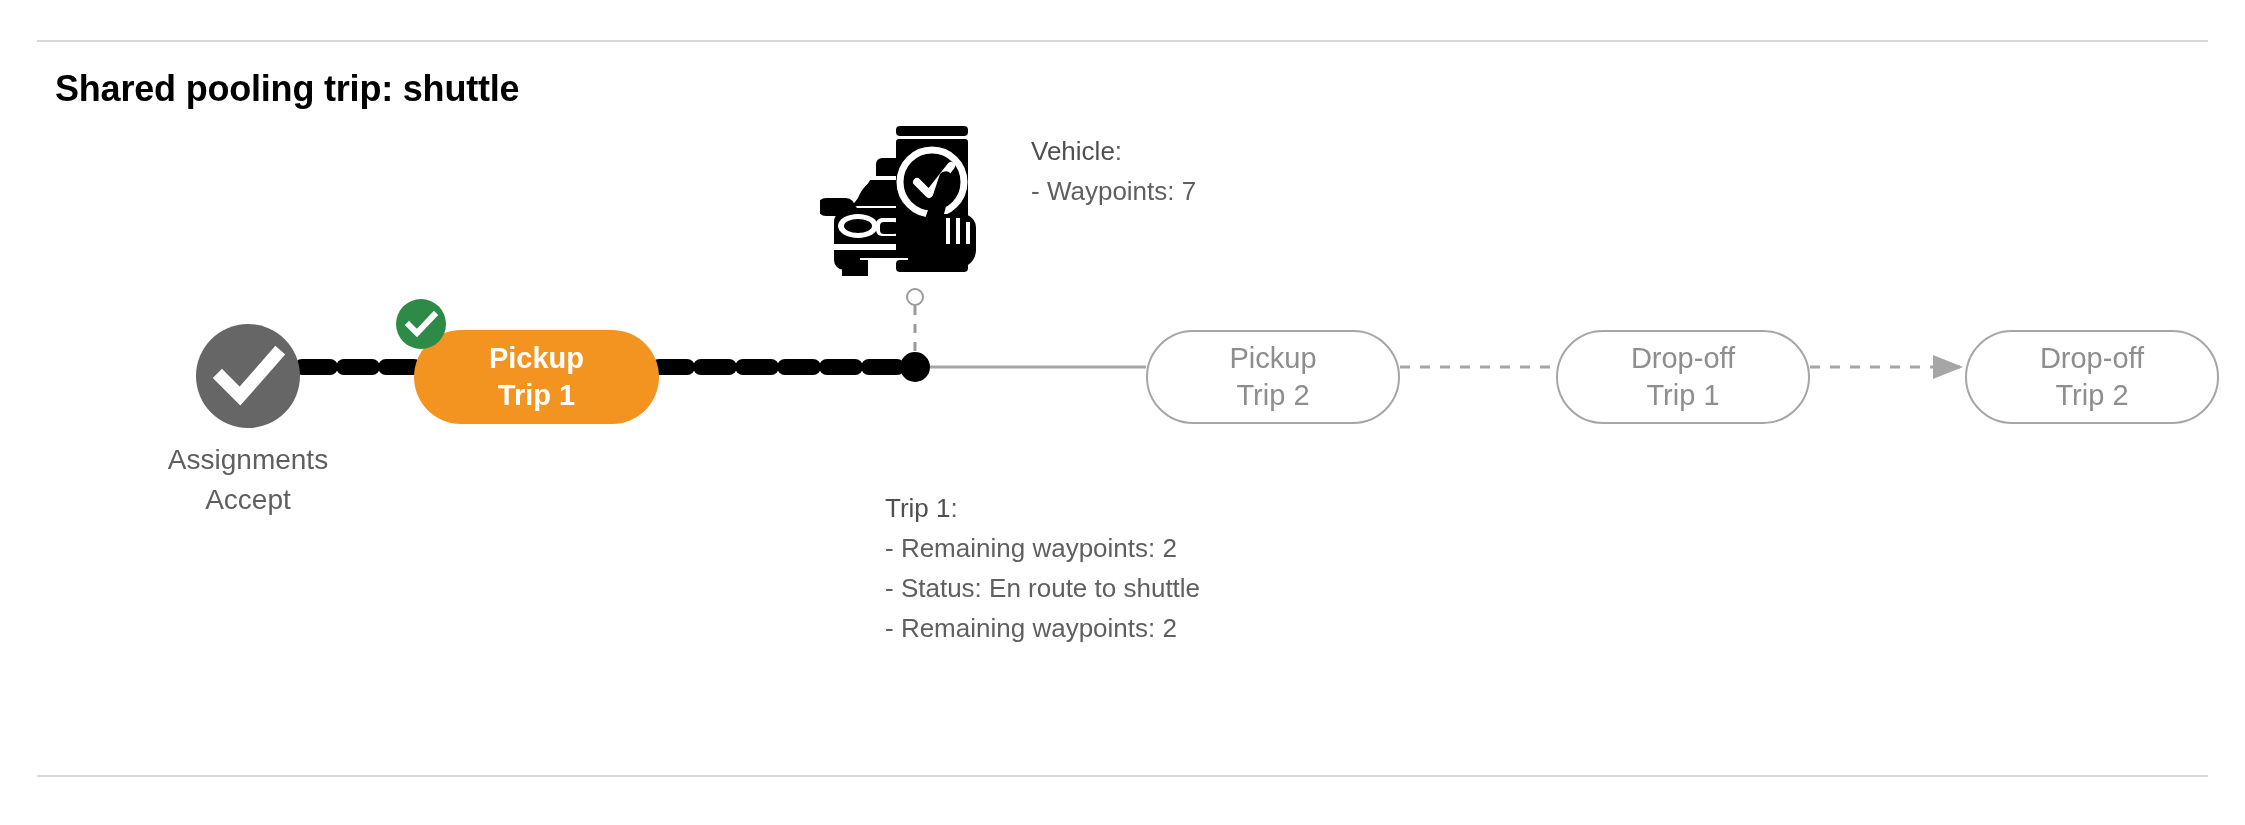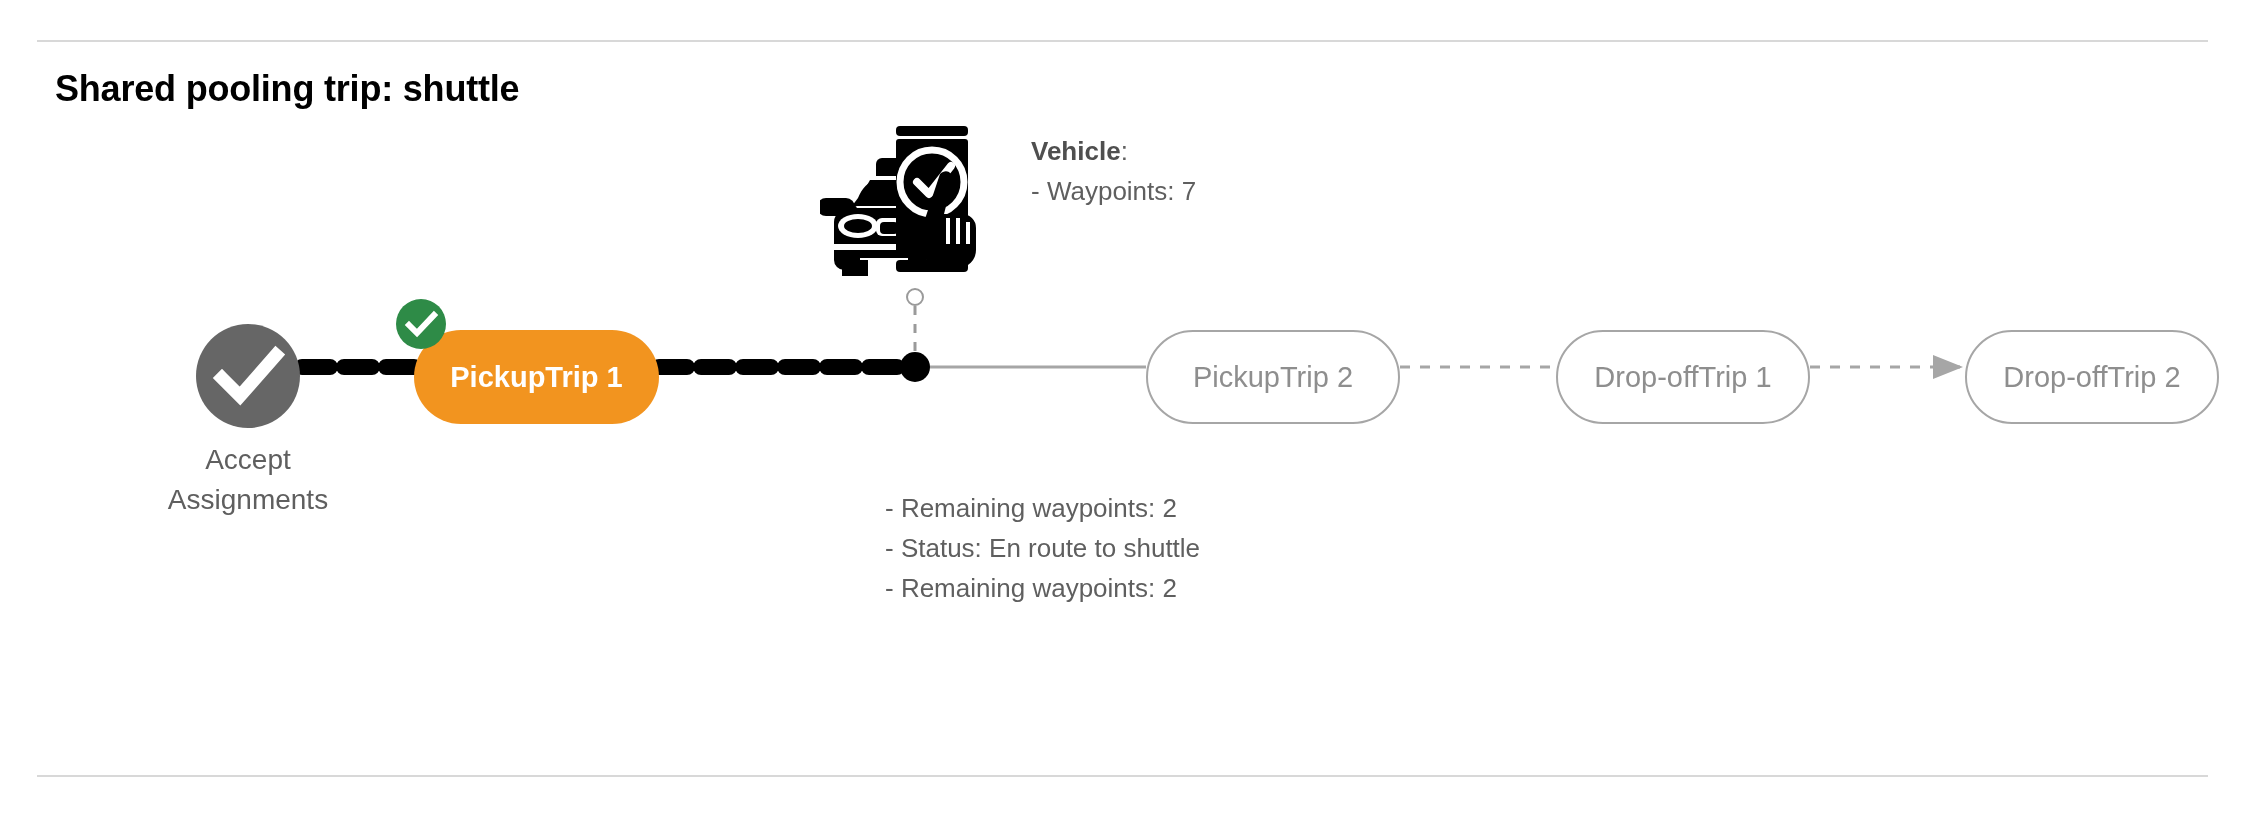--- a/index.html
+++ b/index.html
@@ -80,22 +80,21 @@
     color: #5f5f5f;
   }
   .start-label span { display: block; }
 
   
   .pill {
     position: absolute;
     box-sizing: border-box;
     border-radius: 60px;
     display: flex;
-    flex-direction: row;
-    align-items: center;
+    flex-direction: column;
     justify-content: center;
     font-size: 29px;
     line-height: 37px;
     text-align: center;
   }
   .pill span { display: block; white-space: nowrap; }
 
   .pill.active {
     background: #F2941F;
     color: #ffffff;
@@ -155,21 +154,21 @@
   }
 
   
   .info-block {
     position: absolute;
     font-size: 26px;
     line-height: 40px;
     color: #5f5f5f;
   }
   .info-block .line { white-space: nowrap; }
-  .info-block .line b { font-weight: bold; color: #4f4f4f; }
+  .info-block .line b { font-weight: normal; color: #4f4f4f; }
 
   #vehicle-info { left: 1031px; top: 131px; }
   #trips-info   { left: 885px;  top: 488px; }
 </style>
 </head>
 <body>
 
 <div class="divider top"></div>
 
 <div class="page-title">Shared pooling trip: shuttle</div>
@@ -198,22 +197,22 @@
     <line x1="915" y1="306" x2="915" y2="354" stroke="#9a9a9a" stroke-width="3" stroke-dasharray="9 9"></line>
   </svg>
 
   <div class="start-node">
     <div class="start-circle">
       <svg width="104" height="104" viewBox="0 0 104 104">
         <path d="M26 54 L44 72 L80 31" fill="none" stroke="#ffffff" stroke-width="13" stroke-linecap="square" stroke-linejoin="miter"></path>
       </svg>
     </div>
     <div class="start-label">
+      <span>Assignments</span>
       <span>Accept</span>
-      <span>Assignments</span>
     </div>
   </div>
 
   <div class="pill active" id="pill-pickup-trip-1">
     <span>Pickup</span>
     <span>Trip 1</span>
   </div>
 
   <div class="check-badge">
     <svg width="50" height="50" viewBox="0 0 50 50">
@@ -282,18 +281,19 @@
   <div class="vehicle-dot"></div>
 
 </div>
 
 <div class="info-block" id="vehicle-info">
   <div class="line"><b>Vehicle</b><span>:</span></div>
   <div class="line">- Waypoints: 7</div>
 </div>
 
 <div class="info-block" id="trips-info">
+  <div class="line"><b>Trip 1</b><span>:</span></div>
   <div class="line">- Remaining waypoints: 2</div>
   <div class="line">- Status:  En route to shuttle</div>
   <div class="line">- Remaining waypoints: 2</div>
 </div>
 
 <div class="divider bottom"></div>
 
 </body></html>

